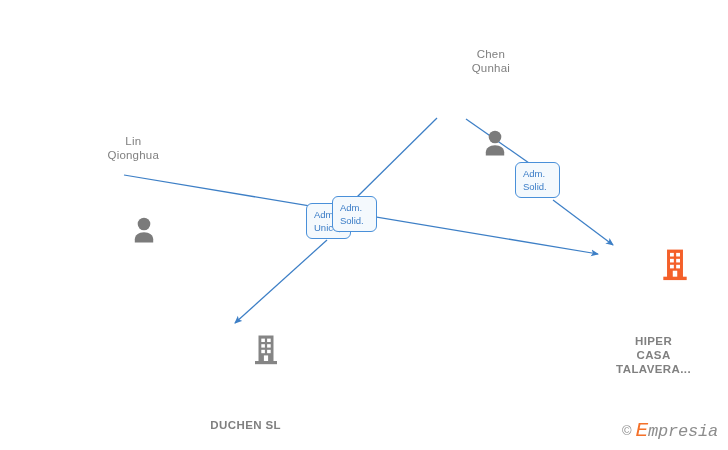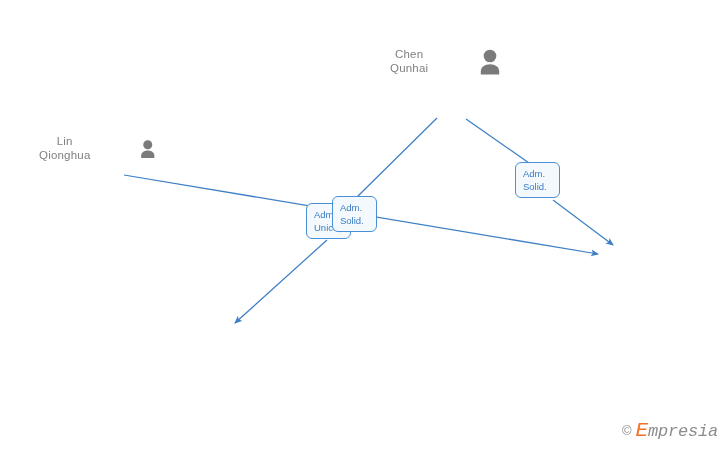--- a/index.html
+++ b/index.html
@@ -22,22 +22,22 @@
     left: 0;
     top: 0;
     width: 728px;
     height: 450px;
   }
 
   
   .node {
     position: absolute;
     display: flex;
-    flex-direction: row;
-    align-items: flex-start;
+    flex-direction: column;
+    align-items: flex-end;
     width: 120px;
     margin-left: -60px;
     gap: 47px;
   }
   .node-label {
     text-align: center;
     color: #808080;
     font-size: 11.5px;
     line-height: 14px;
     letter-spacing: .2px;
@@ -131,21 +131,51 @@
 
   <div class="node person" style="left:450px; top:47px;">
     <div class="node-label">Chen
 Qunhai</div>
     <svg class="node-icon" width="30" height="30" viewBox="0 0 30 30" xmlns="http://www.w3.org/2000/svg">
       <circle cx="15" cy="9" r="6.3" fill="#7b7b7b"></circle>
       <path d="M15 17.2c-5.4 0-9.2 3.1-9.2 7.1v3.1h18.4v-3.1c0-4-3.8-7.1-9.2-7.1z" fill="#7b7b7b"></path>
     </svg>
   </div>
 
+  <div class="node company" style="left:221px; top:334px;">
+    <svg class="node-icon" width="30" height="32" viewBox="0 0 30 32" xmlns="http://www.w3.org/2000/svg">
+      <rect x="7.5" y="1.5" width="15" height="26" fill="#858585"></rect>
+      <rect x="4" y="27" width="22" height="3.2" fill="#858585"></rect>
+      <rect x="10.3" y="4.6" width="3.6" height="3.4" fill="#ffffff"></rect>
+      <rect x="16.1" y="4.6" width="3.6" height="3.4" fill="#ffffff"></rect>
+      <rect x="10.3" y="10.2" width="3.6" height="3.4" fill="#ffffff"></rect>
+      <rect x="16.1" y="10.2" width="3.6" height="3.4" fill="#ffffff"></rect>
+      <rect x="10.3" y="15.8" width="3.6" height="3.4" fill="#ffffff"></rect>
+      <rect x="16.1" y="15.8" width="3.6" height="3.4" fill="#ffffff"></rect>
+      <rect x="12.9" y="21.4" width="4.2" height="5.6" fill="#ffffff"></rect>
+    </svg>
+    <div class="node-label company">DUCHEN SL</div>
+  </div>
 
+  <div class="node company" style="left:631px; top:248px;">
+    <svg class="node-icon" width="32" height="34" viewBox="0 0 30 32" xmlns="http://www.w3.org/2000/svg">
+      <rect x="7.5" y="1.5" width="15" height="26" fill="#f4602a"></rect>
+      <rect x="4" y="27" width="22" height="3.2" fill="#f4602a"></rect>
+      <rect x="10.3" y="4.6" width="3.6" height="3.4" fill="#ffffff"></rect>
+      <rect x="16.1" y="4.6" width="3.6" height="3.4" fill="#ffffff"></rect>
+      <rect x="10.3" y="10.2" width="3.6" height="3.4" fill="#ffffff"></rect>
+      <rect x="16.1" y="10.2" width="3.6" height="3.4" fill="#ffffff"></rect>
+      <rect x="10.3" y="15.8" width="3.6" height="3.4" fill="#ffffff"></rect>
+      <rect x="16.1" y="15.8" width="3.6" height="3.4" fill="#ffffff"></rect>
+      <rect x="12.9" y="21.4" width="4.2" height="5.6" fill="#ffffff"></rect>
+    </svg>
+    <div class="node-label company">HIPER
+CASA
+TALAVERA...</div>
+  </div>
 
   <div class="rel" style="left:306px; top:203px; width:45px; height:36px; z-index:3;">Adm.
 Unico,...</div>
 
   <div class="rel" style="left:332px; top:196px; width:45px; height:36px; z-index:4;">Adm.
 Solid.</div>
 
   <div class="rel" style="left:515px; top:162px; width:45px; height:36px; z-index:4;">Adm.
 Solid.</div>
 

